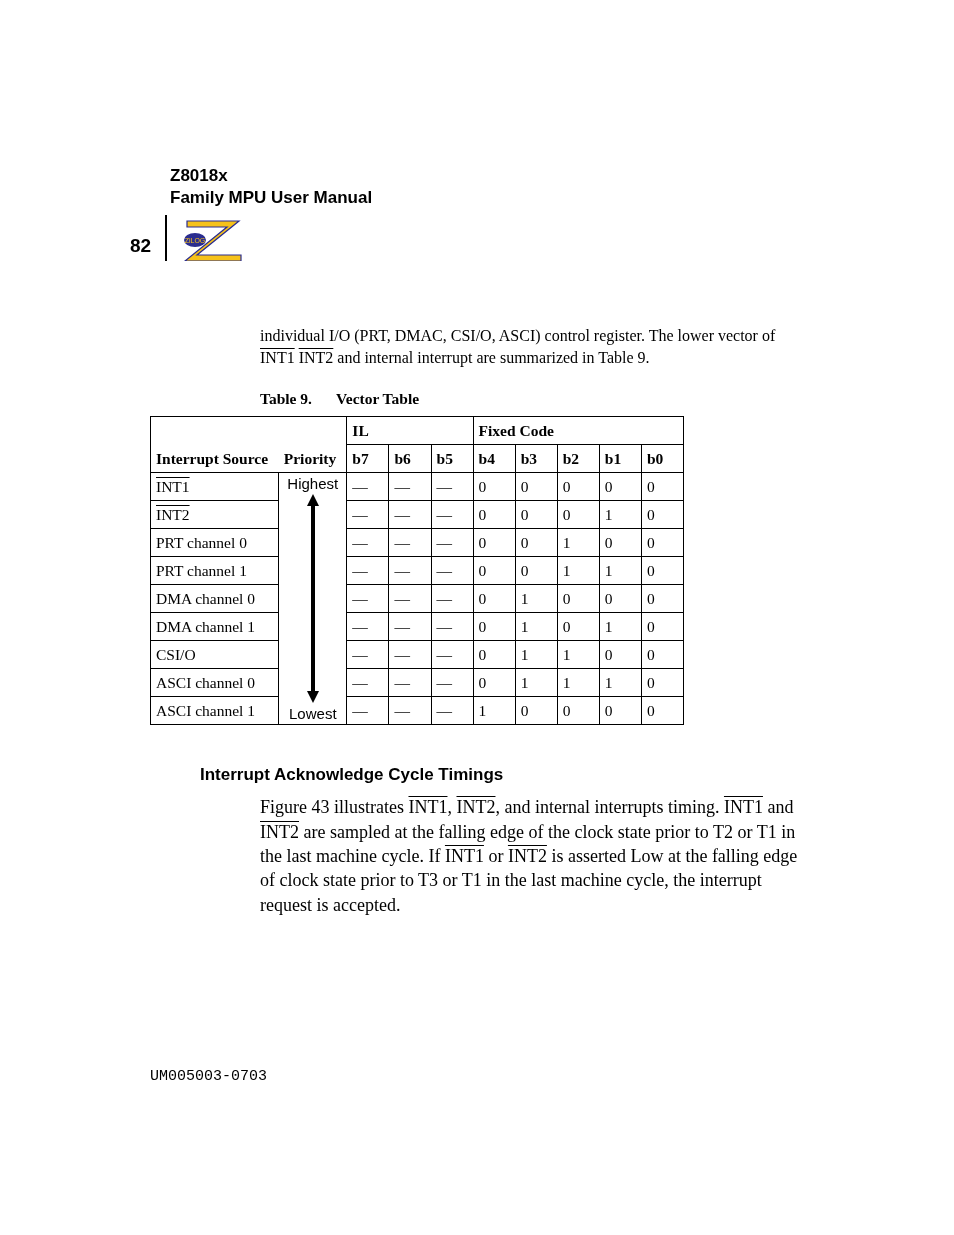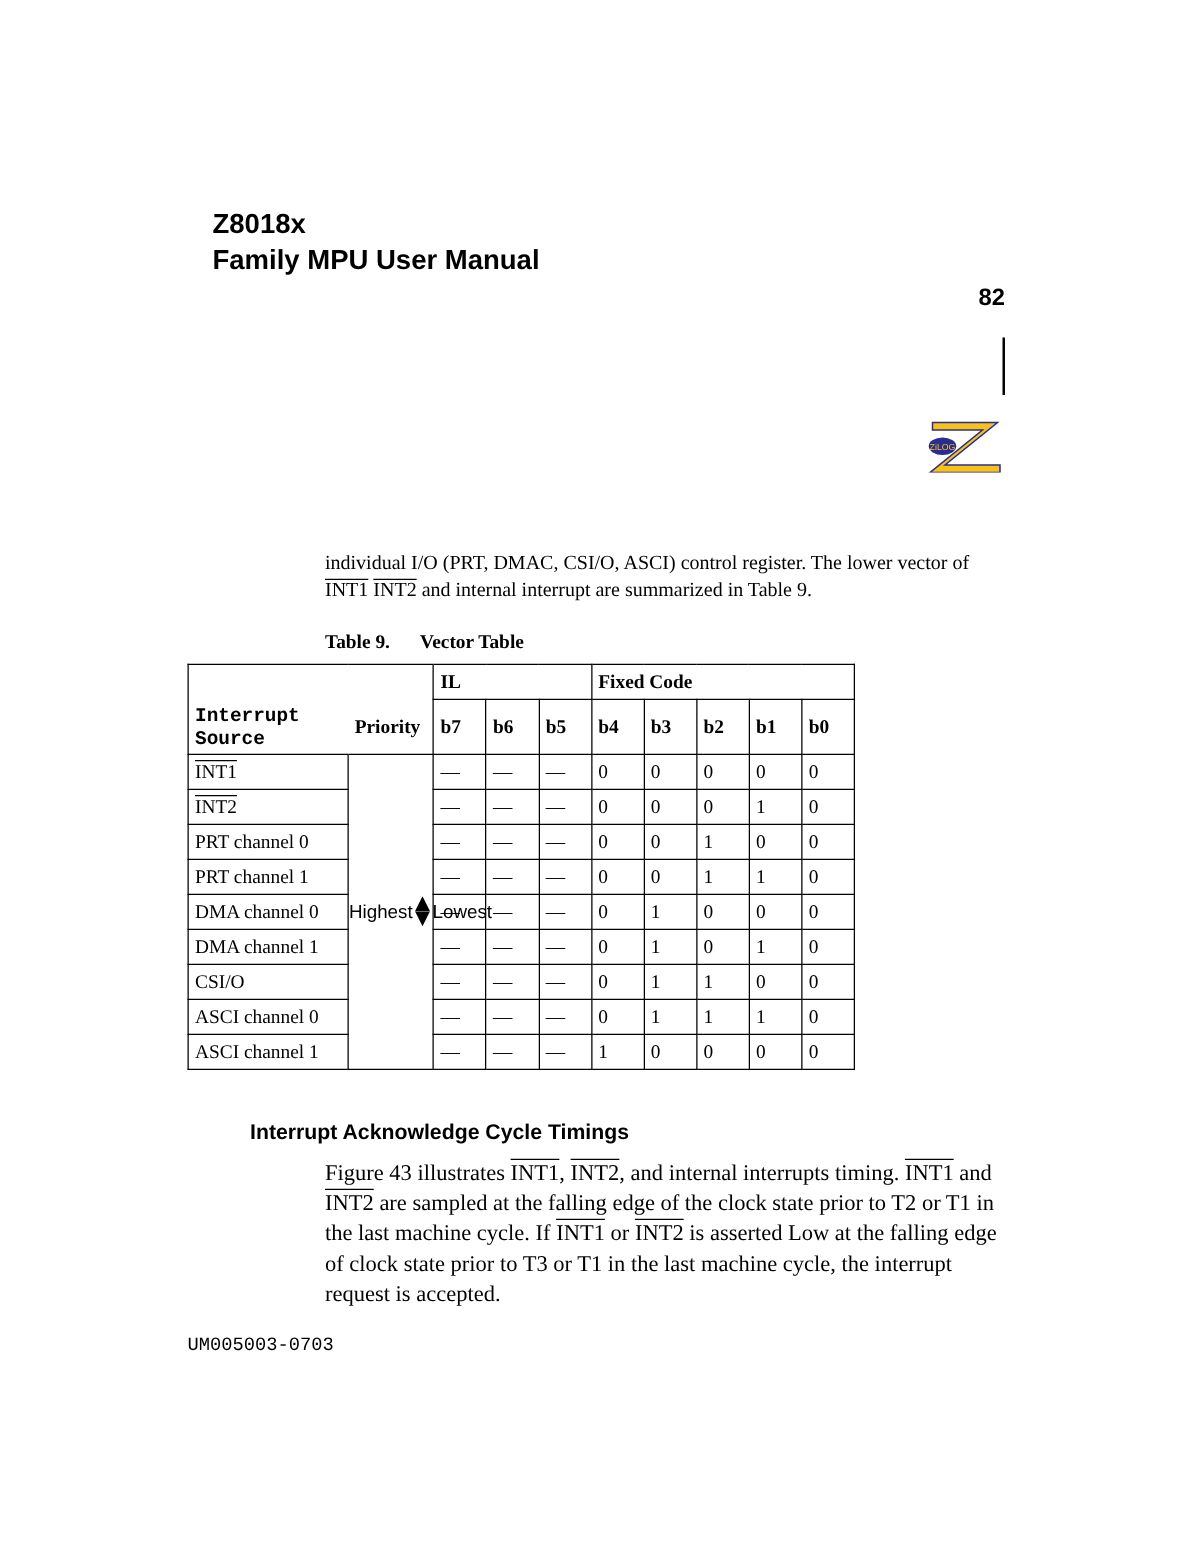--- a/index.html
+++ b/index.html
@@ -12,30 +12,29 @@
   .page {
     width: 954px;
     height: 1235px;
     position: relative;
     box-sizing: border-box;
     padding: 165px 150px 0 130px;
   }
   .header {
     font-family: Arial, Helvetica, sans-serif;
     font-weight: bold;
-    font-size: 22px;
+    font-size: 17px;
     line-height: 1.3;
     margin-left: 40px;
   }
   .pagelabel-row {
     display: flex;
-    align-items: flex-end;
+    align-items: flex-start;
     gap: 14px;
     margin-top: 6px;
-    flex-direction: column;
   }
   .page-number {
     font-family: Arial, Helvetica, sans-serif;
     font-weight: bold;
     font-size: 19px;
     align-self: flex-end;
     margin-bottom: 6px;
   }
   .sep {
     width: 2px;
@@ -77,34 +76,34 @@
     font-weight: normal;
     height: 20px;
   }
   table.vector thead th {
     font-weight: bold;
   }
   table.vector .src-col { width: 128px; }
   table.vector .pri-col { width: 68px; }
   table.vector .bit-col { width: 42px; }
   table.vector .noleft  { border-left: 0 !important; }
-  table.vector .noright { border-right: 0 !important; font-family: Liberation Mono, monospace; }
+  table.vector .noright { border-right: 0 !important; }
   table.vector .notop   { border-top: 0 !important; }
   table.vector .nobot   { border-bottom: 0 !important; }
   .priority-cell {
     position: relative;
     font-family: Arial, Helvetica, sans-serif;
     font-size: 15px;
     text-align: center !important;
   }
   .priority-inner {
     position: absolute;
     top: 2px; left: 0; right: 0; bottom: 2px;
     display: flex;
-    flex-direction: row;
+    flex-direction: column;
     align-items: center;
     justify-content: space-between;
   }
   .arrow-shaft {
     flex: 1;
     display: flex;
     flex-direction: column;
     align-items: center;
     justify-content: center;
     margin: 2px 0;

